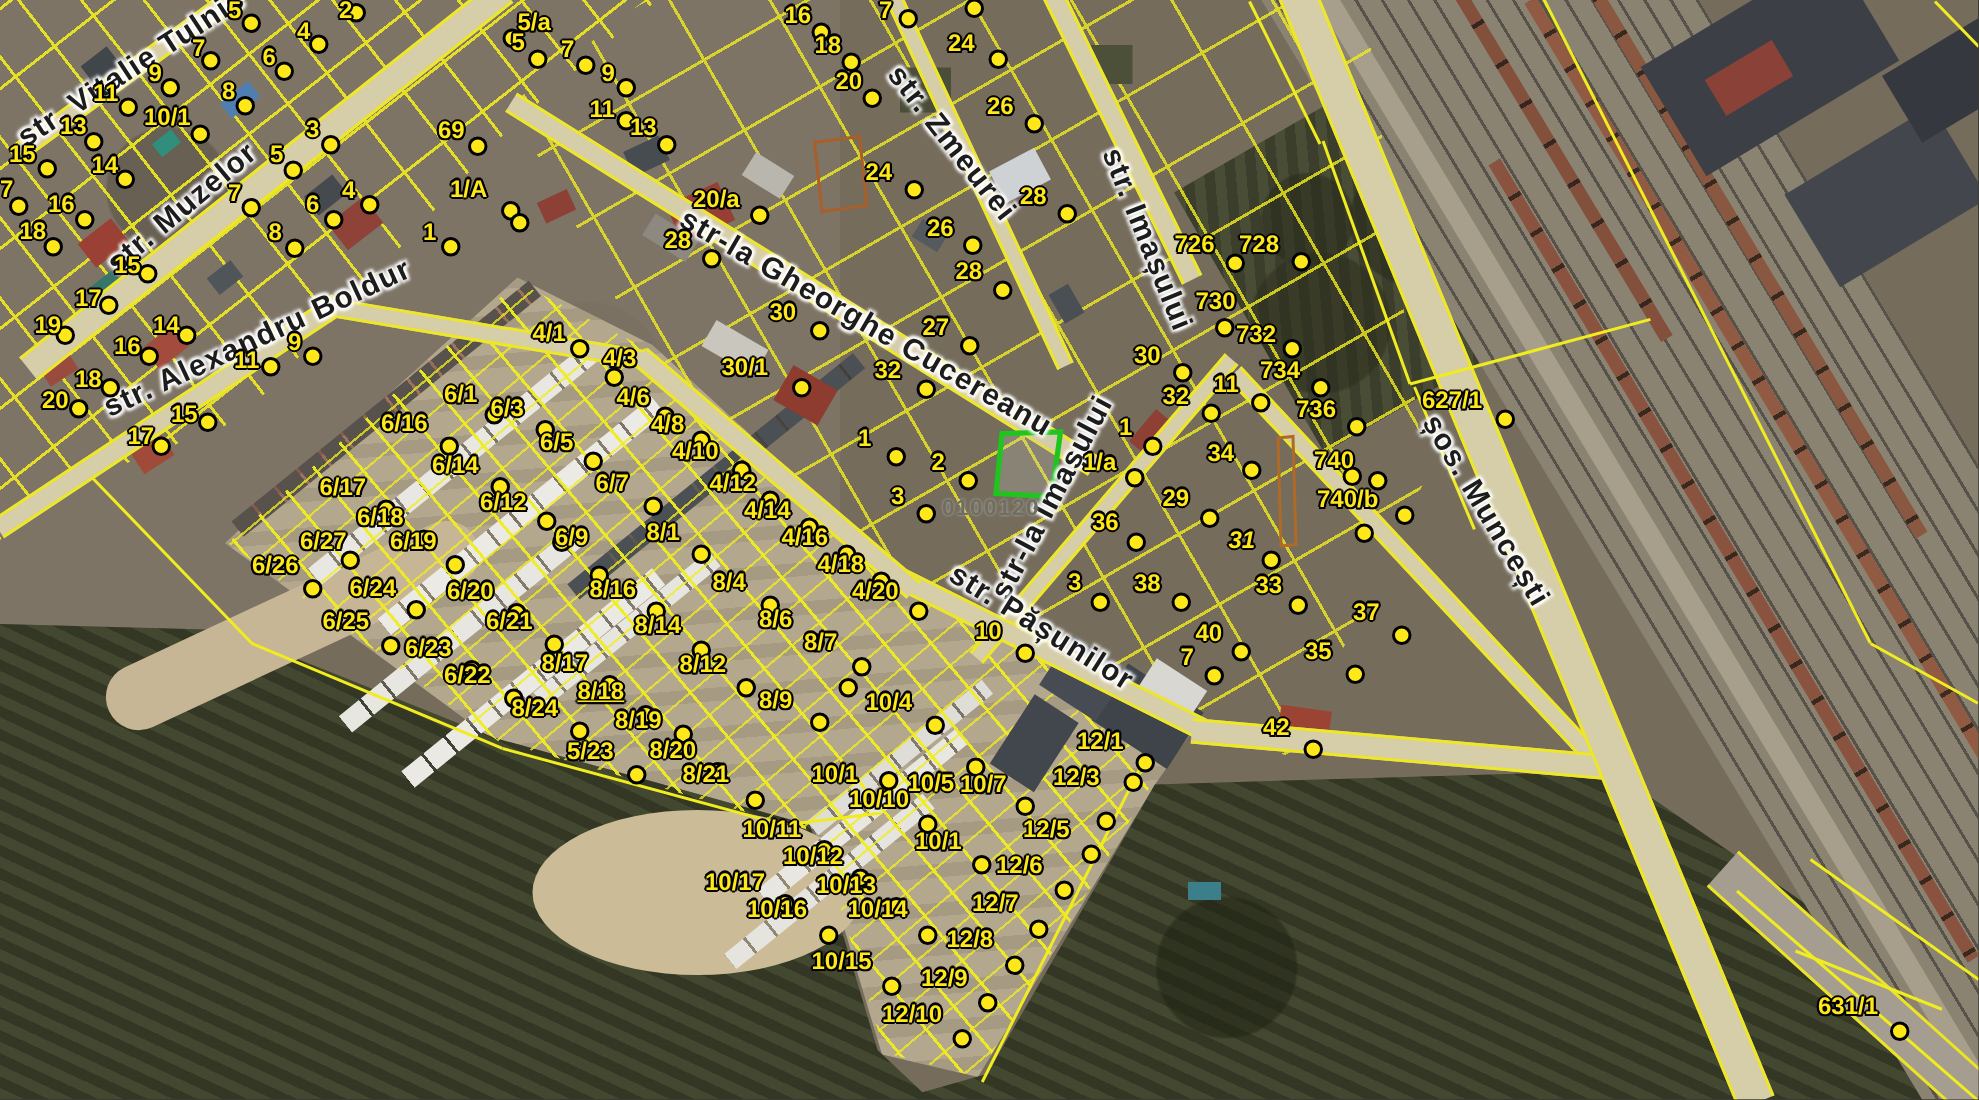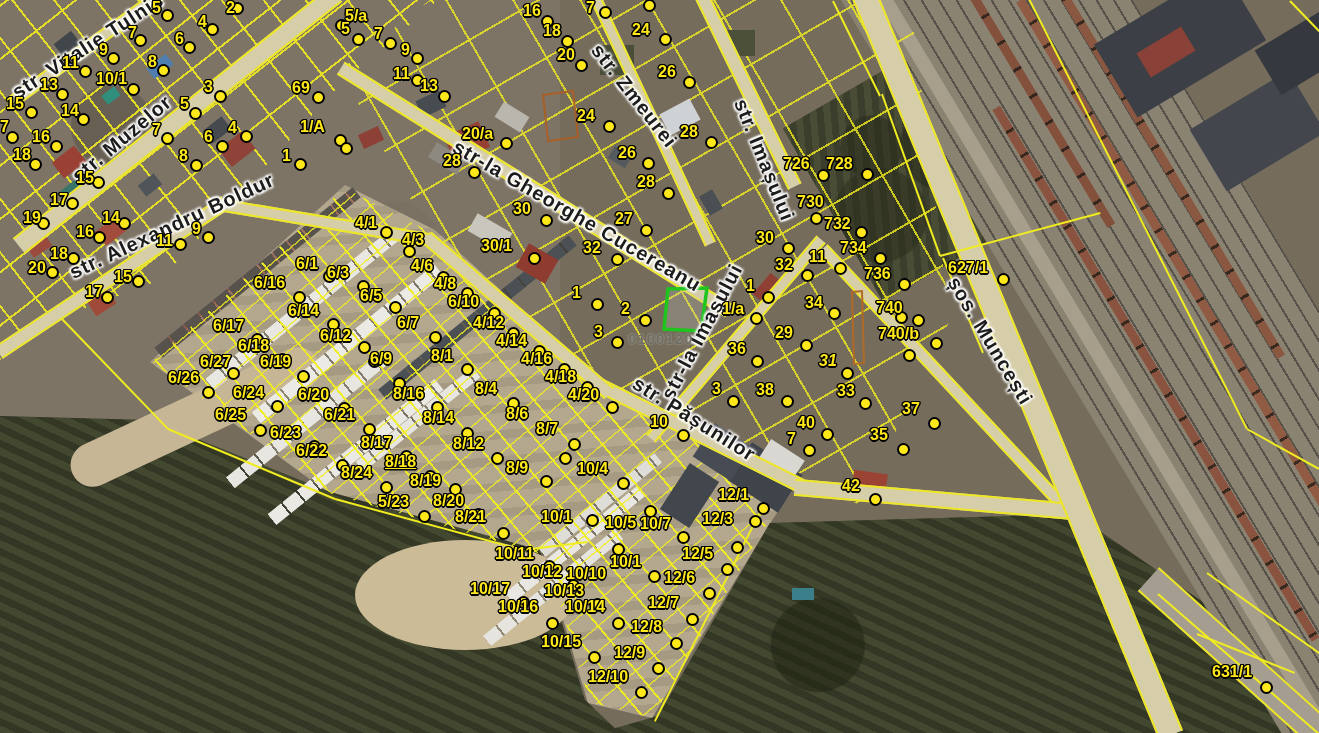--- a/index.html
+++ b/index.html
@@ -351,21 +351,21 @@
       <div class="plabel" style="left: 594px; top: 324px;">3</div>
       <div class="pdot" style="left: 379.5px; top: 225.5px;"></div>
       <div class="plabel" style="left: 355px; top: 215px;">4/1</div>
       <div class="pdot" style="left: 402.5px; top: 244.5px;"></div>
       <div class="plabel" style="left: 371px; top: 232px; padding-left: 31px;">4/3</div>
       <div class="pdot" style="left: 436.5px; top: 270.5px;"></div>
       <div class="plabel" style="left: 411px; top: 258px;">4/6</div>
       <div class="pdot" style="left: 460.5px; top: 286.5px;"></div>
       <div class="plabel" style="left: 434px; top: 276px;">4/8</div>
       <div class="pdot" style="left: 487.5px; top: 306.5px;"></div>
-      <div class="plabel" style="left: 448px; top: 294px;">6/10</div>
+      <div class="plabel" style="left: 448px; top: 294px;">4/10</div>
       <div class="pdot" style="left: 506.5px; top: 326.5px;"></div>
       <div class="plabel" style="left: 473px; top: 315px;">4/12</div>
       <div class="pdot" style="left: 532.5px; top: 344.5px;"></div>
       <div class="plabel" style="left: 496px; top: 333px;">4/14</div>
       <div class="pdot" style="left: 557.5px; top: 362.5px;"></div>
       <div class="plabel" style="left: 521px; top: 351px;">4/16</div>
       <div class="pdot" style="left: 580.5px; top: 380.5px;"></div>
       <div class="plabel" style="left: 545px; top: 369px;">4/18</div>
       <div class="pdot" style="left: 605.5px; top: 400.5px;"></div>
       <div class="plabel" style="left: 568px; top: 387px;">4/20</div>
@@ -439,21 +439,21 @@
       <div class="plabel" style="left: 506px; top: 460px;">8/9</div>
       <div class="pdot" style="left: 616.5px; top: 476.5px;"></div>
       <div class="plabel" style="left: 577px; top: 461px;">10/4</div>
       <div class="pdot" style="left: 643.5px; top: 504.5px;"></div>
       <div class="plabel" style="left: 605px; top: 515px;">10/5</div>
       <div class="pdot" style="left: 585.5px; top: 513.5px;"></div>
       <div class="plabel" style="left: 541px; top: 509px;">10/1</div>
       <div class="pdot" style="left: 676.5px; top: 530.5px;"></div>
       <div class="plabel" style="left: 640px; top: 516px;">10/7</div>
       <div class="pdot" style="left: 611.5px; top: 542.5px;"></div>
-      <div class="plabel" style="left: 566px; top: 526px; margin-top: 40px;">10/10</div>
+      <div class="plabel" style="left: 566px; top: 526px;">10/10</div>
       <div class="pdot" style="left: 647.5px; top: 569.5px;"></div>
       <div class="plabel" style="left: 610px; top: 554px;">10/1</div>
       <div class="pdot" style="left: 542.5px; top: 559.5px;"></div>
       <div class="plabel" style="left: 495px; top: 546px;">10/11</div>
       <div class="pdot" style="left: 566.5px; top: 578.5px;"></div>
       <div class="plabel" style="left: 522px; top: 564px;">10/12</div>
       <div class="pdot" style="left: 516.5px; top: 595.5px;"></div>
       <div class="plabel" style="left: 470px; top: 581px;">10/17</div>
       <div class="pdot" style="left: 590.5px; top: 597.5px;"></div>
       <div class="plabel" style="left: 544px; top: 583px;">10/13</div>

